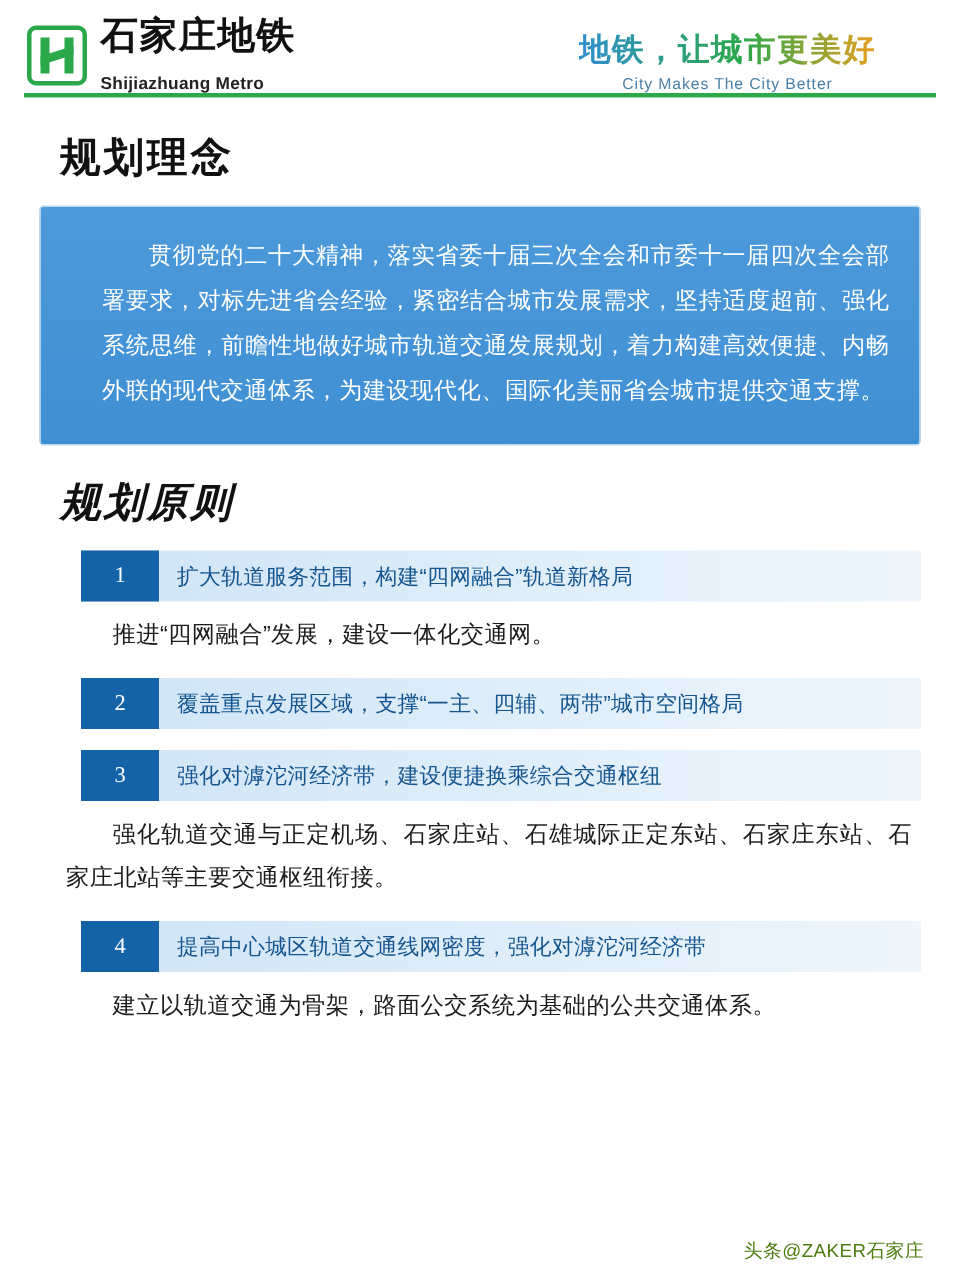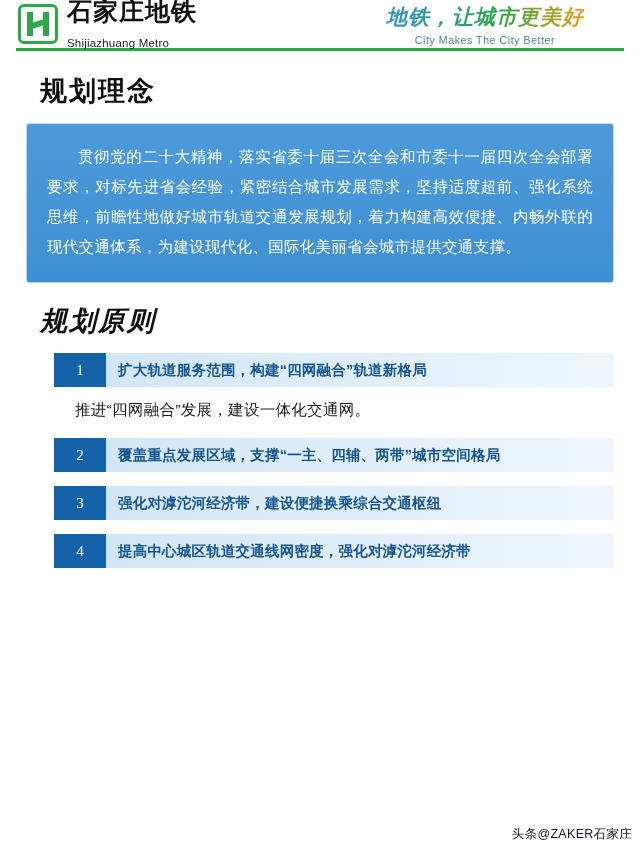--- a/index.html
+++ b/index.html
@@ -11,23 +11,23 @@
     height: 853px;
     background: #ffffff;
     font-family: "Liberation Sans", sans-serif;
     color: #1b1b1b;
     overflow: hidden;
     position: relative;
   }
 
   
   .header {
-    height: 48px;
-    display: flex;
-    align-items: center;
+    height: 62px;
+    display: flex;
+    align-items: flex-end;
     padding: 0 18px;
     box-sizing: border-box;
     position: relative;
   }
   .brand {
     display: flex;
     align-items: center;
     gap: 9px;
   }
   .logo-mark {
@@ -68,34 +68,33 @@
   }
   .brand-text { line-height: 1; }
   .brand-cn {
     font-size: 25px;
     font-weight: bold;
     letter-spacing: 1px;
     color: #111;
   }
   .brand-en {
     font-size: 11.5px;
-    font-weight: normal;
+    font-weight: bold;
     color: #222;
     letter-spacing: .2px;
     margin-top: 14px;
   }
   .slogan {
     margin-left: auto;
     text-align: center;
     padding-right: 38px;
   }
   .slogan-cn {
     font-size: 21px;
     font-weight: bold;
-    font-style: italic;
     font-family: "Liberation Serif", serif;
     background: linear-gradient(90deg, #2f8fd0 0%, #2aa84a 55%, #e8a020 100%);
     -webkit-background-clip: text;
     background-clip: text;
     color: transparent;
     letter-spacing: 1px;
   }
   .slogan-en {
     font-size: 10.5px;
     color: #4a7fa8;
@@ -127,20 +126,21 @@
     padding: 18px 20px 20px 20px;
     box-sizing: border-box;
   }
   .concept-text {
     color: #ffffff;
     font-size: 15.5px;
     line-height: 30px;
     text-align: justify;
     text-indent: 2em;
     letter-spacing: .3px;
+    margin-left: 21px;
   }
 
   
   .principles { margin: 6px 26px 0 26px; }
   .principle { margin-bottom: 4px; }
   .p-bar {
     display: flex;
     align-items: stretch;
     height: 34px;
     margin: 14px 0 8px 28px;
@@ -156,41 +156,41 @@
     align-items: center;
     justify-content: center;
     font-family: "Liberation Serif", serif;
   }
   .p-head {
     flex: 1;
     display: flex;
     align-items: center;
     padding-left: 12px;
     font-size: 14.5px;
-    font-weight: bold;
+    font-weight: normal;
     color: #14558f;
     letter-spacing: .2px;
   }
   .p-body {
     font-size: 15.5px;
     line-height: 29px;
     color: #1b1b1b;
     text-indent: 2em;
     padding: 0 6px 0 18px;
     text-align: justify;
     letter-spacing: .3px;
   }
 
   
   .watermark {
     position: absolute;
-    right: 8px;
+    right: 24px;
     bottom: 10px;
     font-size: 12.5px;
-    color: #0f172a;
+    color: #4d7c0f;
     letter-spacing: .3px;
   }
 </style>
 </head>
 <body>
 
 <div class="header">
   <div class="brand">
     <div class="logo-mark">
       <div class="logo-bar"></div>
@@ -229,24 +229,26 @@
       <div class="p-num">2</div>
       <div class="p-head">覆盖重点发展区域，支撑“一主、四辅、两带”城市空间格局</div>
     </div>
   </div>
 
   <div class="principle">
     <div class="p-bar">
       <div class="p-num">3</div>
       <div class="p-head">强化对滹沱河经济带，建设便捷换乘综合交通枢纽</div>
     </div>
+    <div class="p-body">强化轨道交通与正定机场、石家庄站、石雄城际正定东站、石家庄东站、石家庄北站等主要交通枢纽衔接。</div>
   </div>
 
   <div class="principle">
     <div class="p-bar">
       <div class="p-num">4</div>
       <div class="p-head">提高中心城区轨道交通线网密度，强化对滹沱河经济带</div>
     </div>
+    <div class="p-body">建立以轨道交通为骨架，路面公交系统为基础的公共交通体系。</div>
   </div>
 
 </div>
 
 <div class="watermark">头条@ZAKER石家庄</div>
 
 </body></html>

